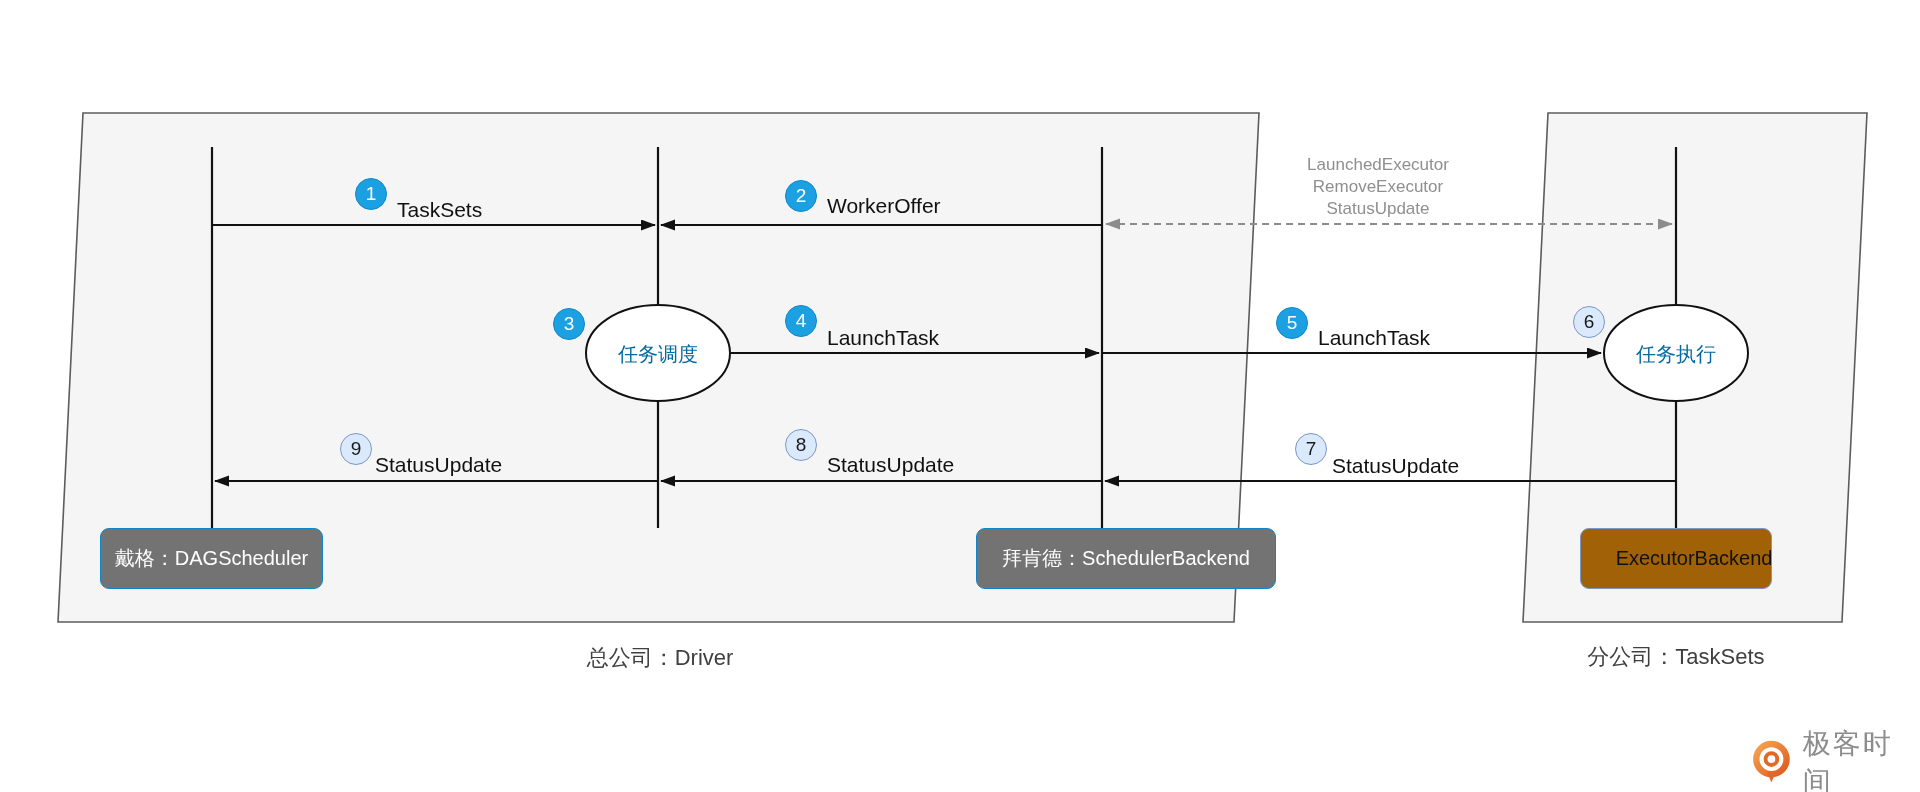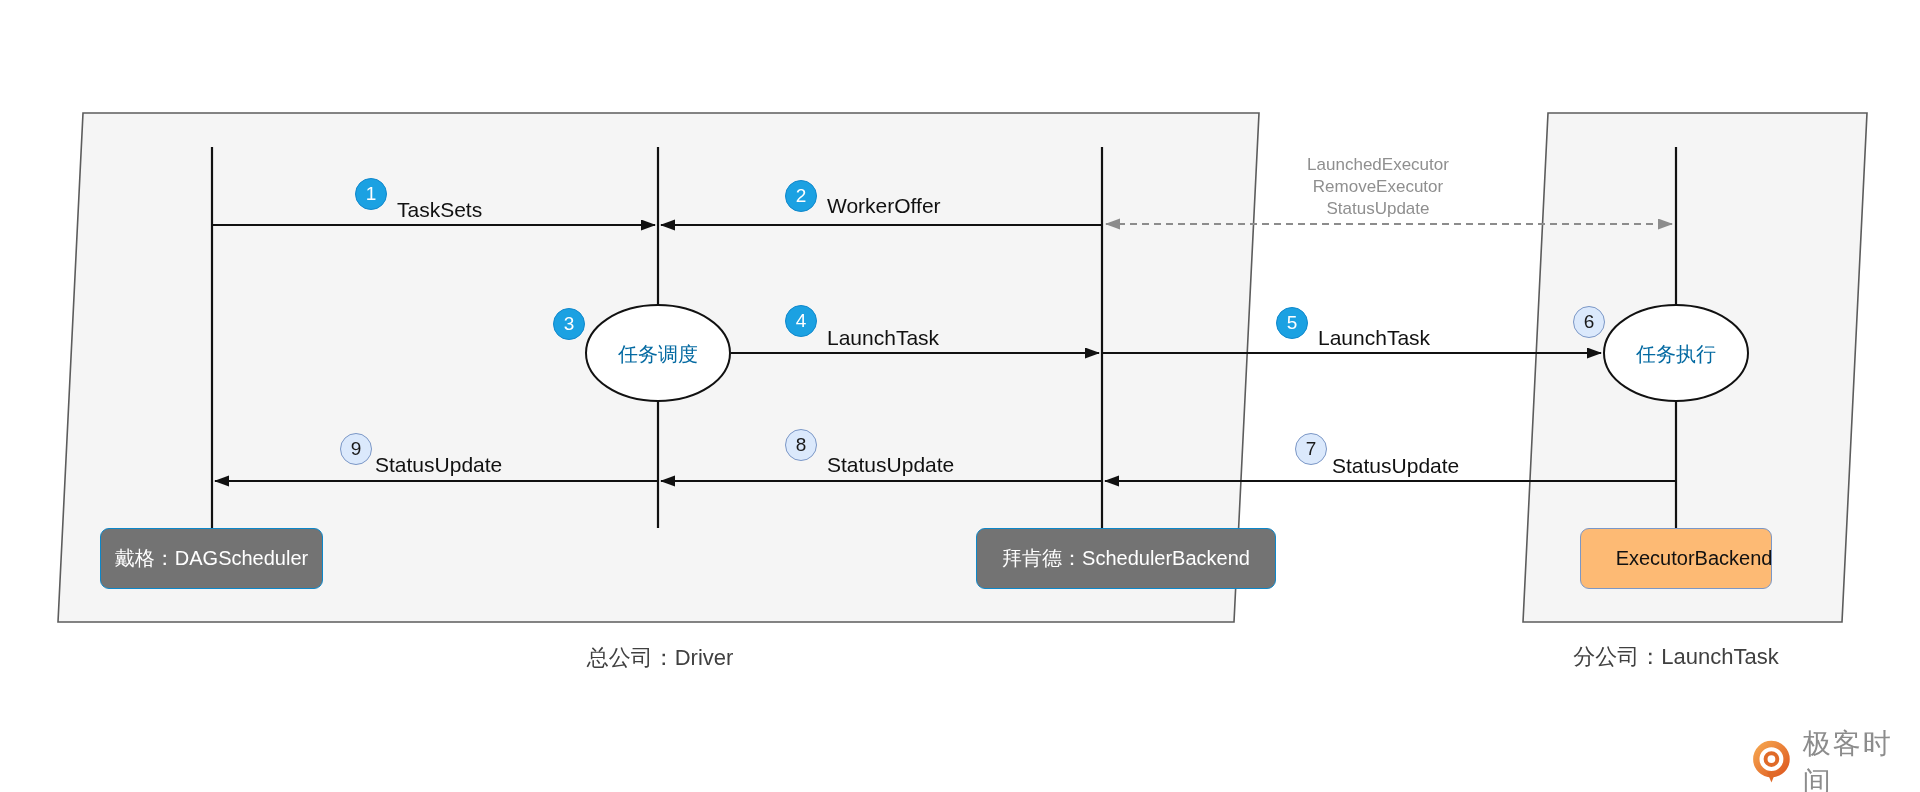--- a/index.html
+++ b/index.html
@@ -9,21 +9,21 @@
   .badge{position:absolute;width:32px;height:32px;border-radius:50%;
          display:flex;align-items:center;justify-content:center;
          font-size:19px;box-sizing:border-box;}
   .badge.solid{background:#1ba1e2;border:1px solid #1088cc;color:#ffffff;}
   .badge.light{background:#dbe9fc;border:1.5px solid #7b97c6;color:#1a1a1a;}
   .msg-label{position:absolute;font-size:21px;color:#111111;line-height:24px;white-space:nowrap;}
   .actor-box{position:absolute;height:61px;border-radius:9px;display:flex;
              align-items:center;justify-content:center;font-size:20px;
              box-sizing:border-box;white-space:nowrap;}
   .actor-box.blue{background:#737373;border:1px solid #0d87c9;color:#ffffff;}
-  .actor-box.lightblue{background:#fdba74;border:1.5px solid #7b97c6;color:#111111;padding-left:36px;}
+  .actor-box.lightblue{background:#a16207;border:1.5px solid #7b97c6;color:#111111;padding-left:36px;}
   .ellipse-label{position:absolute;transform:translate(-50%,-50%);font-size:20px;
                  color:#0369a1;white-space:nowrap;}
   .caption{position:absolute;transform:translateX(-50%);font-size:22px;color:#404040;
            white-space:nowrap;}
   .dashed-note{position:absolute;transform:translateX(-50%);text-align:center;
                font-size:17px;line-height:22px;color:#8f8f8f;white-space:nowrap;}
   .logo{position:absolute;display:flex;align-items:center;}
   .logo-text{font-size:28px;color:#8c8c8c;letter-spacing:2px;margin-left:8px;}
 </style>
 </head>
@@ -117,21 +117,21 @@
     <span>戴格：DAGScheduler</span>
   </div>
   <div class="actor-box blue" style="left:976px;top:528px;width:300px;">
     <span>拜肯德：SchedulerBackend</span>
   </div>
   <div class="actor-box lightblue" style="left:1580px;top:528px;width:192px;">
     <span>ExecutorBackend</span>
   </div>
 
   <div class="caption" style="left:660px;top:643px;">总公司：Driver</div>
-  <div class="caption" style="left:1676px;top:642px;">分公司：LaunchTask</div>
+  <div class="caption" style="left:1676px;top:642px;">分公司：TaskSets</div>
 
   <div class="logo" style="left:1748px;top:725px;">
     <svg width="48" height="50" viewBox="0 0 48 50">
       <circle cx="24" cy="21" r="15.5" fill="none" stroke="url(#lg2)" stroke-width="6.5"></circle>
       <defs>
         <linearGradient id="lg2" x1="0" y1="0" x2="1" y2="1">
           <stop offset="0" stop-color="#F5A54F"></stop>
           <stop offset="1" stop-color="#DE5A20"></stop>
         </linearGradient>
       </defs>

